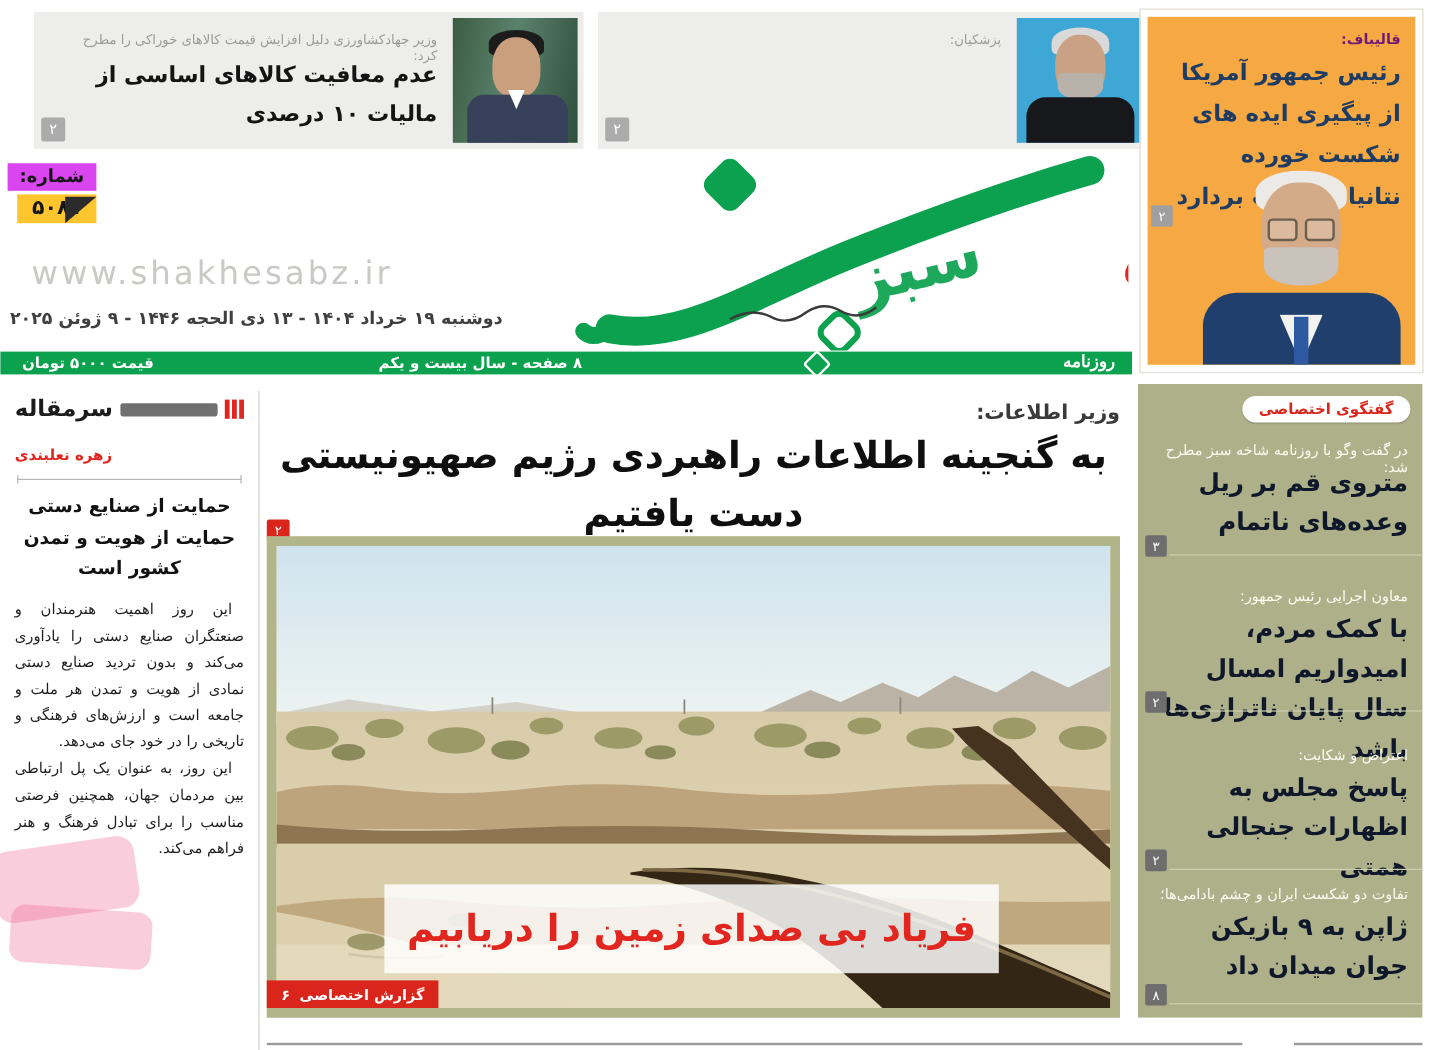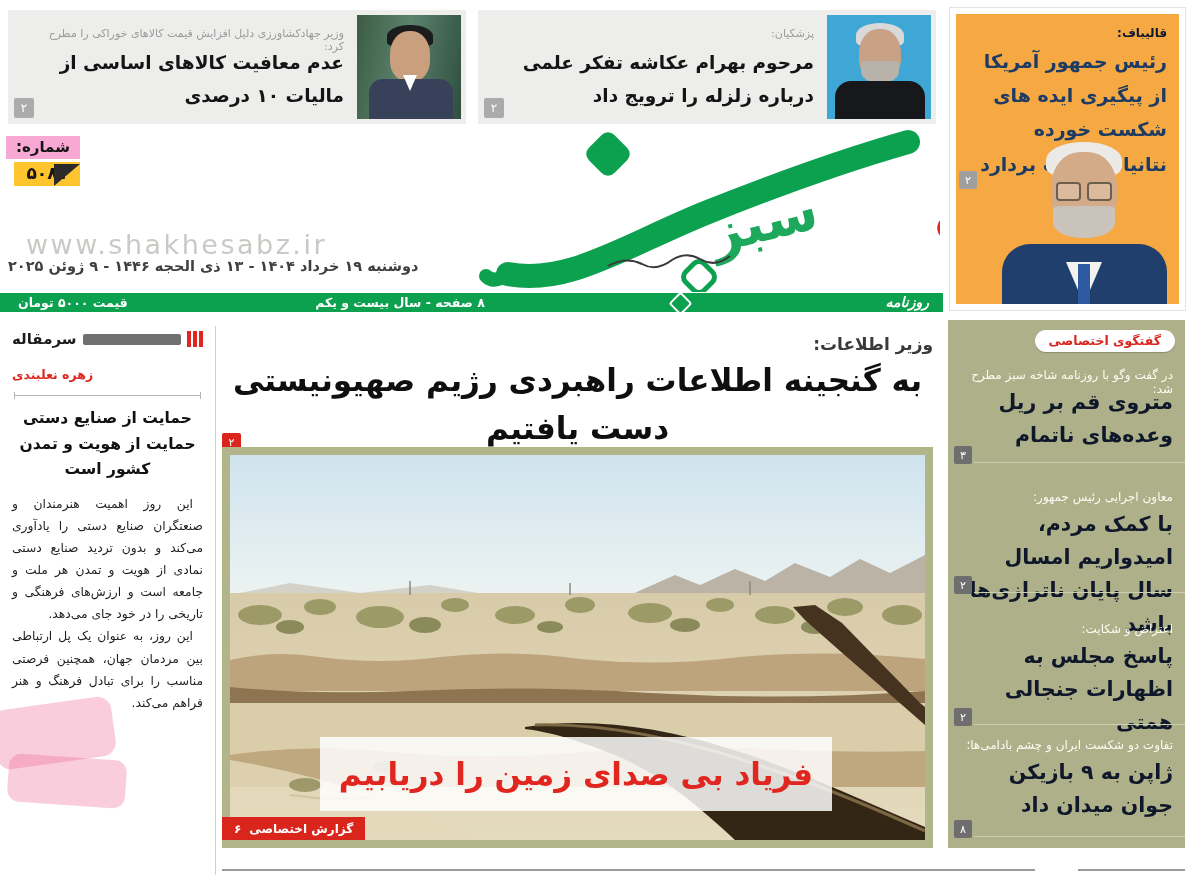--- a/index.html
+++ b/index.html
@@ -1,51 +1,51 @@
 <!DOCTYPE html>
 <html lang="fa" dir="rtl"><head>
 <meta charset="utf-8">
 <style>
   html,body{margin:0;padding:0;background:#fff;}
   .page{position:relative;width:1200px;height:875px;background:#fff;overflow:hidden;
         font-family:"DejaVu Sans",sans-serif;direction:rtl;}
   
-  .story-top{position:absolute;top:10px;height:114px;background:#ededeb;}
+  .story-top{position:absolute;top:10px;height:114px;background:#ededeb;margin-left:20px;}
   #storyTL{left:8px;width:458px;}
   #storyTM{left:478px;width:458px;}
   .st-photo{position:absolute;top:5px;right:5px;width:104px;height:104px;overflow:hidden;background:#9db4a0;}
   .st-kicker{position:absolute;top:17px;right:122px;left:30px;text-align:right;font-size:11px;color:#9b9b9b;}
   .st-title{position:absolute;top:36px;right:122px;left:14px;text-align:right;font-size:18.5px;font-weight:bold;color:#141414;line-height:1.8;}
   .badge-gray{position:absolute;left:6px;bottom:6px;width:20px;height:20px;background:#ababab;color:#fff;font-size:12px;
       display:flex;align-items:center;justify-content:center;border-radius:2px;}
   
   .orange-box{position:absolute;left:950px;top:8px;width:235px;height:302px;background:#f6a843;border:6px solid #fff;
       outline:1px solid #e2e2df;box-sizing:border-box;overflow:hidden;}
-  .ob-kicker{position:absolute;top:12px;right:12px;font-size:12px;font-weight:bold;color:#0f172a;}
+  .ob-kicker{position:absolute;top:12px;right:12px;font-size:12px;font-weight:bold;color:#701a75;}
   .ob-title{position:absolute;top:30px;right:12px;left:8px;text-align:right;font-size:19px;font-weight:bold;color:#1e3c63;line-height:1.8;}
   .ob-badge{position:absolute;left:3px;top:157px;width:18px;height:18px;background:#9f9f9f;color:#fff;font-size:11px;
       display:flex;align-items:center;justify-content:center;border-radius:2px;}
   
   .issue-box{position:absolute;left:6px;top:136px;direction:rtl;}
-  .issue-label{display:block;width:fit-content;background:#f9a8d4;color:#151515;font-weight:bold;font-size:15px;padding:2px 10px 3px;}
+  .issue-label{display:block;width:fit-content;background:#d946ef;color:#151515;font-weight:bold;font-size:15px;padding:2px 10px 3px;}
   .issue-num{display:block;width:fit-content;background:#ffc52f;color:#151515;font-weight:bold;font-size:17px;letter-spacing:3px;padding:1px 12px 3px;margin-top:3px;}
   .issue-tri{width:0;height:0;border-top:22px solid #2b2b2b;border-right:26px solid transparent;}
-  .site-url{position:absolute;left:26px;top:229px;font-size:27px;letter-spacing:2.5px;color:#c9c9c6;direction:ltr;}
+  .site-url{position:absolute;left:26px;top:213px;font-size:27px;letter-spacing:2.5px;color:#c9c9c6;direction:ltr;}
   .date-line{position:absolute;left:8px;top:258px;font-size:14.5px;font-weight:bold;color:#3f3f3f;direction:rtl;}
   .logo-wrap{position:absolute;left:478px;top:124px;width:462px;height:168px;}
   .green-bar{position:absolute;left:0;top:293px;width:943px;height:19px;background:#0ba14e;}
   .gb-txt{position:absolute;top:0;height:19px;line-height:19px;color:#fff;font-size:12.5px;font-weight:bold;}
   .gb-price{left:18px;}
   .gb-pages{left:300px;width:200px;text-align:center;}
-  .gb-daily{right:14px;font-family:"DejaVu Serif",serif;font-style:italic;font-size:14px;font-weight:bold;}
+  .gb-daily{right:14px;font-family:"DejaVu Serif",serif;font-size:14px;font-weight:bold;}
   .gb-diamond{position:absolute;left:672px;top:2px;width:13px;height:13px;border:2px solid #fff;border-radius:3px;transform:rotate(45deg);}
   
   .edit-col{position:absolute;left:0;top:326px;width:213px;height:549px;overflow:hidden;padding:0 10px 0 12px;box-sizing:border-box;}
   .ed-head{display:flex;direction:ltr;align-items:center;gap:6px;margin-top:4px;}
-  .ed-head .lbl{font-size:15px;font-weight:bold;color:#1c1c1c;white-space:nowrap;}
+  .ed-head .lbl{font-size:19px;font-weight:bold;color:#1c1c1c;white-space:nowrap;}
   .ed-head .bar{flex:1;height:11px;background:#6f6f6f;border-radius:2px;}
   .ed-head .rb3{display:flex;gap:2px;}
   .ed-head .rb3 i{display:block;width:4px;height:16px;background:#e0261f;}
   .ed-author{margin:16px 0 0 0;text-align:left;}
   .ed-author span{display:inline-block;color:#e0261f;font-weight:bold;font-size:12.5px;}
   .t-rule{position:relative;height:1px;background:#b5b5b5;margin:12px 2px 10px;}
   .t-rule::before,.t-rule::after{content:"";position:absolute;top:-3px;width:1px;height:7px;background:#b5b5b5;}
   .t-rule::before{left:0;} .t-rule::after{right:0;}
   .ed-title{text-align:center;font-size:15.5px;font-weight:bold;color:#111;line-height:1.65;margin:4px 0 10px;}
   .ed-body p{margin:0;font-size:12.3px;line-height:1.8;text-align:justify;color:#1f1f1f;text-indent:10px;}
@@ -92,21 +92,20 @@
       <div style="left:30px;top:10px;width:46px;height:22px;background:#1c1c1c;border-radius:50% 50% 22% 22%;"></div>
       <div style="left:33px;top:16px;width:40px;height:50px;background:#c99f7e;border-radius:46% 46% 40% 40%;"></div>
       <div style="left:12px;bottom:-8px;width:84px;height:48px;background:#38415a;border-radius:14px 14px 0 0;"></div>
       <div style="left:46px;top:60px;width:14px;height:16px;background:#fff;clip-path:polygon(0 0,100% 0,50% 100%);"></div>
     </div>
     <div class="badge-gray">۲</div>
   </div>
 
   <div class="story-top" id="storyTM">
     <div class="st-kicker">پزشکیان:</div>
-    <div class="st-title">مرحوم بهرام عکاشه تفکر علمی درباره زلزله را ترویج داد</div>
     <div class="st-photo pt" style="background:#3fa7d6;">
       <div style="left:29px;top:8px;width:48px;height:24px;background:#d9d9d9;border-radius:50% 50% 25% 25%;"></div>
       <div style="left:32px;top:14px;width:42px;height:52px;background:#c9a184;border-radius:46% 46% 42% 42%;"></div>
       <div style="left:34px;top:46px;width:38px;height:22px;background:#b9b2aa;border-radius:10% 10% 50% 50%;"></div>
       <div style="left:8px;bottom:-8px;width:90px;height:46px;background:#17181c;border-radius:16px 16px 0 0;"></div>
     </div>
     <div class="badge-gray">۲</div>
   </div>
 
   <div class="orange-box">

